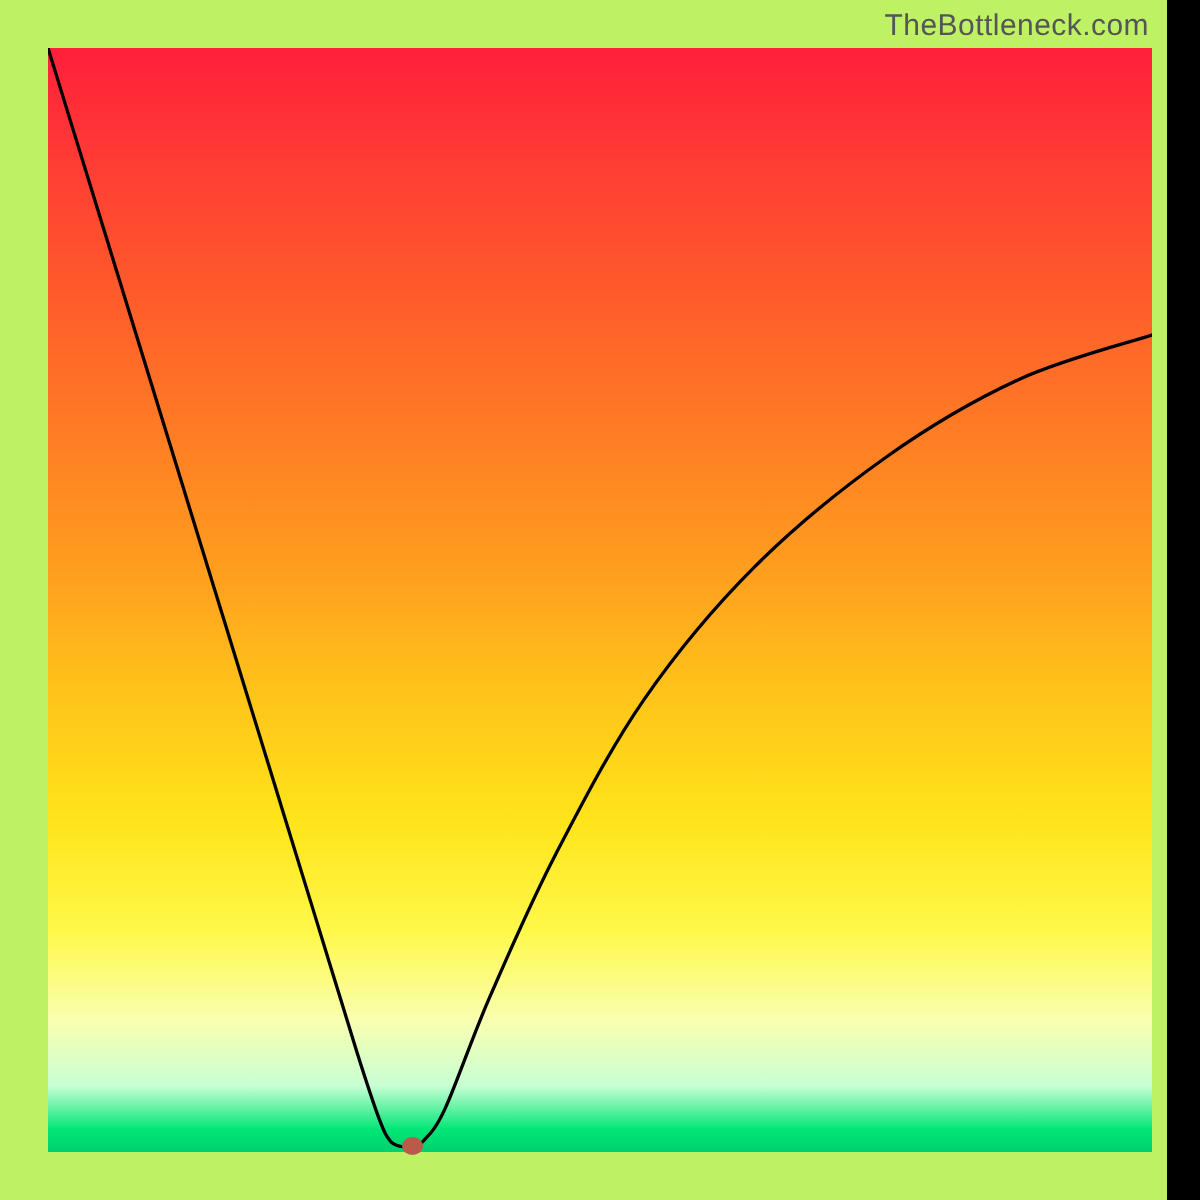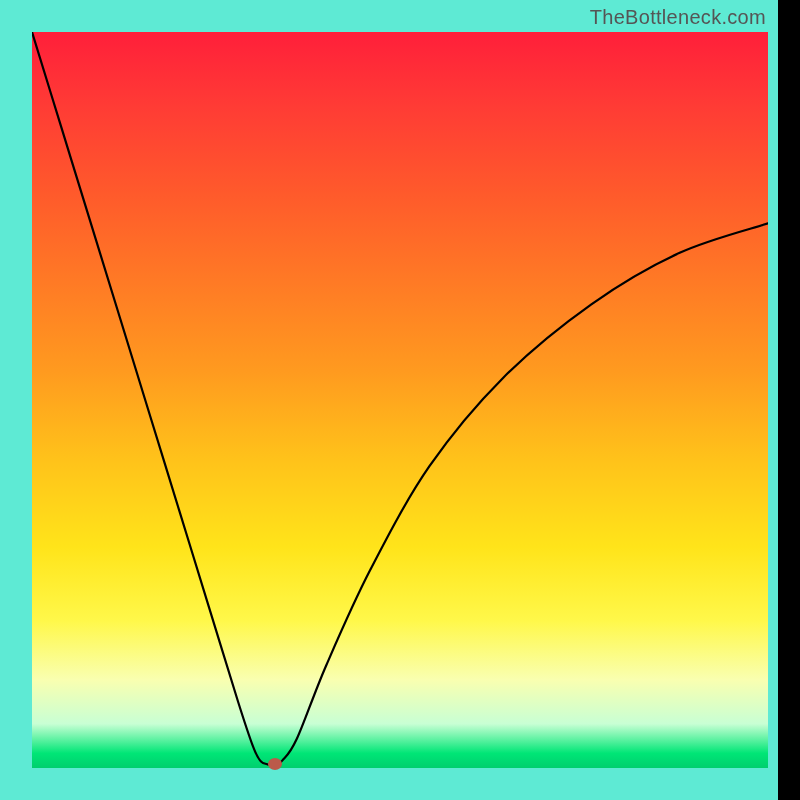--- a/index.html
+++ b/index.html
@@ -8,21 +8,21 @@
     width: 800px;
     height: 800px;
     overflow: hidden;
     background: #000;
     font-family: Arial, Helvetica, sans-serif;
   }
   .frame {
     position: relative;
     width: 778px;
     height: 800px;
-    background: #5eead4;
+    background: #bef264;
   }
   .plot-area {
     position: absolute;
     left: 32px;
     top: 32px;
     width: 736px;
     height: 736px;
     
     background: linear-gradient(
       to bottom,

